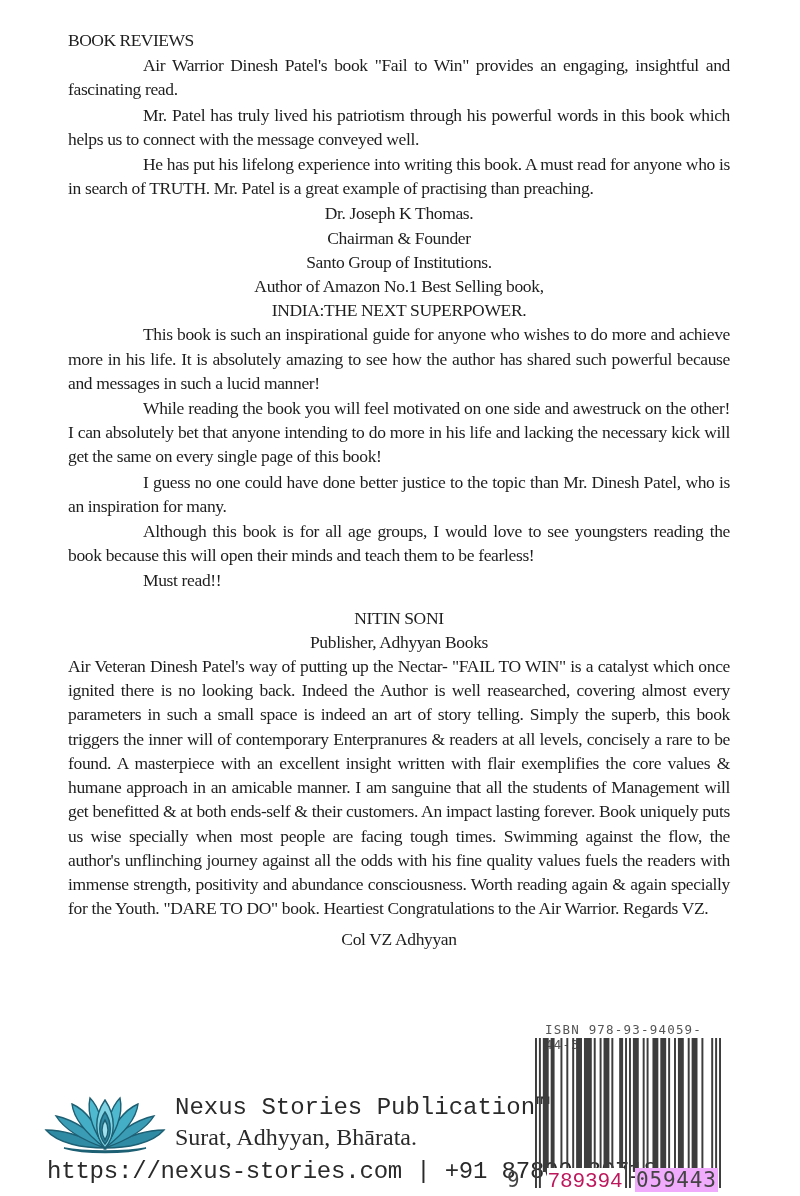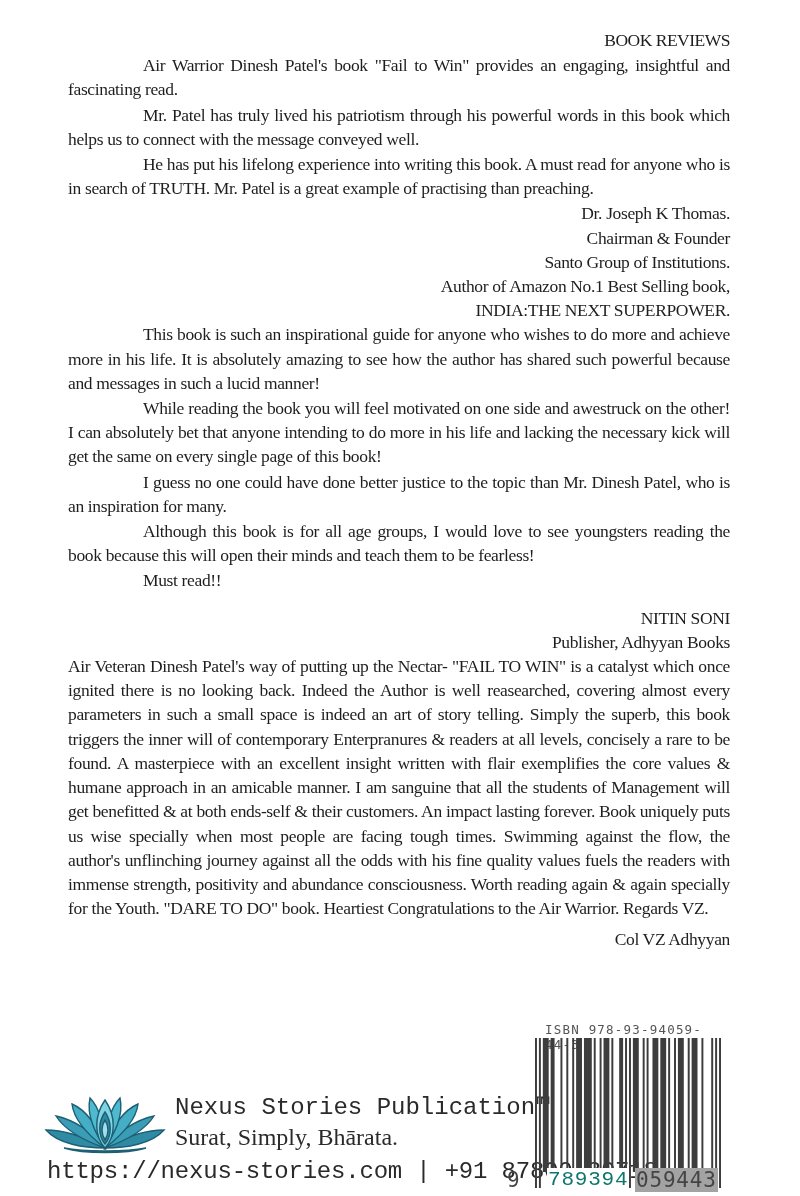--- a/index.html
+++ b/index.html
@@ -2,37 +2,37 @@
 <html><head>
 <meta charset="utf-8">
 <style>
   html, body { margin: 0; padding: 0; background: #ffffff; }
   body { width: 800px; height: 1196px; position: relative; overflow: hidden; }
   .page {
     position: absolute; left: 68px; top: 28px; width: 662px;
     font-family: "Liberation Serif", serif;
     font-size: 17.5px; line-height: 24.2px; color: #1e1e1e;
   }
-  .heading { text-align: right; margin: 0 0 1px 0; letter-spacing: -0.5px; }
+  .heading { text-align: left; margin: 0 0 1px 0; letter-spacing: -0.5px; }
   .para { text-align: justify; text-indent: 75px; margin: 0 0 1px 0; letter-spacing: -0.35px; }
   .para.noindent { text-indent: 0; }
-  .sig { text-align: right; margin: 0; letter-spacing: -0.35px; }
+  .sig { text-align: center; margin: 0; letter-spacing: -0.35px; }
   .gap { height: 12px; }
 
   .footer-logo { position: absolute; left: 44px; top: 1092px; width: 122px; height: 62px; }
   .pub-name { position: absolute; left: 175px; top: 1094px; font-family: Liberation Mono, monospace; font-size: 24px; color: #2a2a2a; }
   .pub-place { position: absolute; left: 175px; top: 1124px; font-family: "Liberation Serif", serif; font-size: 24px; color: #2a2a2a; }
   .pub-contact { position: absolute; left: 47px; top: 1158px; font-family: Liberation Mono, monospace; font-size: 24px; color: #2a2a2a; letter-spacing: -0.2px; }
 
   .barcode-wrap { position: absolute; left: 505px; top: 1022px; width: 220px; height: 172px; }
   .isbn-text { position: absolute; left: 40px; top: 0; font-family: "DejaVu Sans Mono", monospace; font-size: 12.5px; color: #555; letter-spacing: 1.2px; }
   .bars { position: absolute; left: 30px; top: 16px; width: 186px; height: 150px; }
   .digit-first { position: absolute; left: 2px; top: 146px; font-family: "DejaVu Sans Mono", monospace; font-size: 21px; color: #444; }
-  .digits-a { position: absolute; left: 42px; top: 146px; font-family: Liberation Mono, monospace; font-size: 21px; color: #0f766e; letter-spacing: 0.8px; background: #fff; padding: 0 1px; }
-  .digits-b { position: absolute; left: 130px; top: 146px; font-family: "DejaVu Sans Mono", monospace; font-size: 21px; color: #444; letter-spacing: 0.8px; background: #a3a3a3; padding: 0 1px; }
+  .digits-a { position: absolute; left: 42px; top: 146px; font-family: Liberation Sans, sans-serif; font-size: 21px; color: #be185d; letter-spacing: 0.8px; background: #fff; padding: 0 1px; }
+  .digits-b { position: absolute; left: 130px; top: 146px; font-family: "DejaVu Sans Mono", monospace; font-size: 21px; color: #444; letter-spacing: 0.8px; background: #f0abfc; padding: 0 1px; }
 </style>
 </head>
 <body>
 
 <div class="page">
   <div class="heading">BOOK REVIEWS</div>
 
   <div>
     <p class="para">Air Warrior Dinesh Patel's book "Fail to Win" provides an engaging, insightful and fascinating read.</p>
     <p class="para">Mr. Patel has truly lived his patriotism through his powerful words in this book which helps us to connect with the message conveyed well.</p>
@@ -83,21 +83,21 @@
 
       <path d="M61 56 C50 44 50 24 61 8 C72 24 72 44 61 56 Z" fill="#7fd3e3"></path>
       <path d="M61 52 C54 44 54 30 61 20 C68 30 68 44 61 52 Z" fill="#2f8aa3"></path>
       <path d="M61 48 C57 42 57 34 61 28 C65 34 65 42 61 48 Z" fill="#9fe0ec"></path>
 
       <path d="M20 56 C40 60 82 60 102 56 C82 62 40 62 20 56 Z" fill="#1d5f73"></path>
     </g>
   </svg>
 </div>
 <div class="pub-name">Nexus Stories Publication™</div>
-<div class="pub-place">Surat, Simply, Bhārata.</div>
+<div class="pub-place">Surat, Adhyyan, Bhārata.</div>
 <div class="pub-contact">
   <span>https://nexus-stories.com</span>
   <span>|</span>
   <span>+91 87800 80718</span>
 </div>
 
 <div class="barcode-wrap">
   <div class="isbn-text">ISBN 978-93-94059-44-3</div>
   <svg class="bars" id="barcode-svg" width="186" height="150">
       <rect x="0.00" y="0" width="1.96" height="150" fill="#3d3d3d"></rect>

